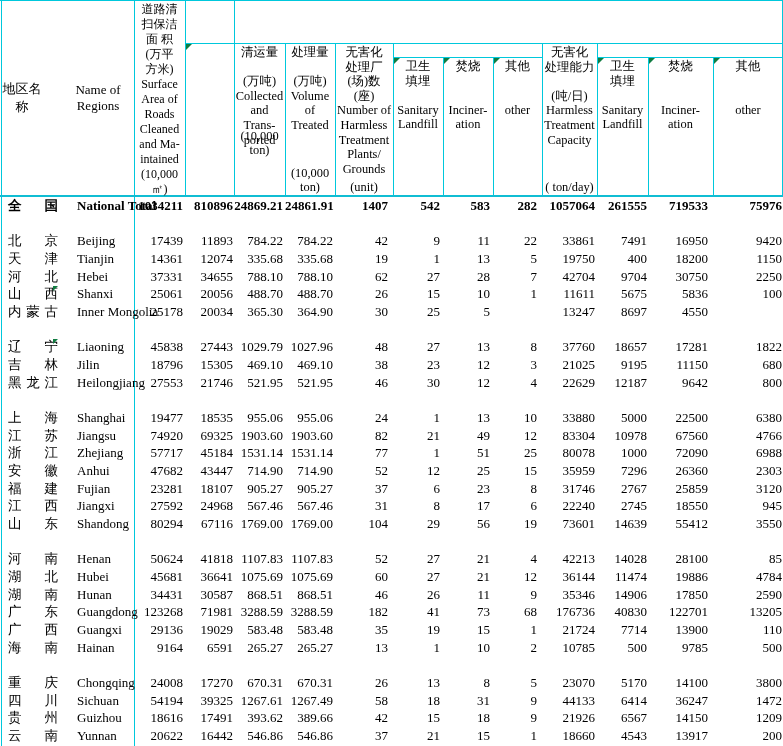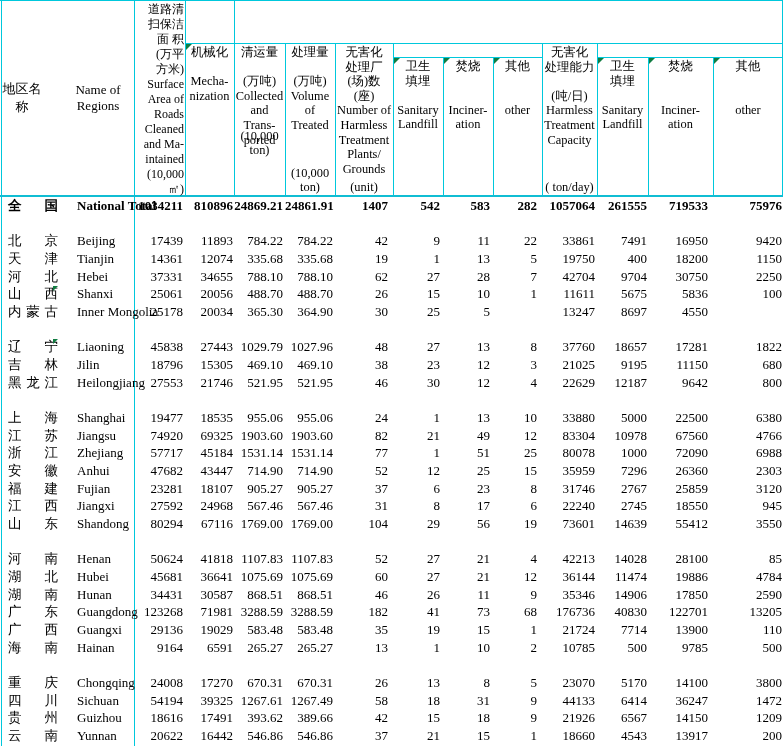--- a/index.html
+++ b/index.html
@@ -20,21 +20,21 @@
   }
   
   #header { position:absolute; left:0; top:0; width:783px; height:195px; z-index:3; }
   .region-cell {
     position:absolute; left:2px; top:0; width:131px; height:195px;
     display:flex; flex-direction:row; align-items:center; justify-content:center;
     gap:21px; font-size:13px; text-align:center;
   }
   .road-cell {
     position:absolute; left:135px; top:0; width:49px; height:195px;
-    overflow:hidden; text-align:right; font-size:12px; line-height:15px; padding-top:2px;
+    overflow:hidden; text-align:center; font-size:12px; line-height:15px; padding-top:2px;
   }
   .waste-band {
     position:absolute; left:234px; top:0; width:549px; height:43px;
     line-height:41px; text-align:center; padding-right:130px; box-sizing:border-box;
     font-size:13.5px;
   }
   .hcell {
     position:absolute; text-align:center; font-size:12.4px; line-height:14.6px;
     padding-top:2px; box-sizing:border-box; overflow:hidden;
   }
@@ -96,26 +96,20 @@
         <div>Surface</div>
         <div>Area of</div>
         <div>Roads</div>
         <div>Cleaned</div>
         <div>and Ma-</div>
         <div>intained</div>
         <div>(10,000</div>
         <div>㎡)</div>
       </div>
 
-  <div class="hcell" style="left: 185px; top: 43px; width: 49px; height: 152px;">
-        <div>机械化</div>
-        <div>&nbsp;</div>
-        <div>Mecha-</div>
-        <div>nization</div>
-      </div>
       <div class="hcell" style="left: 234px; top: 43px; width: 51px; height: 115px;">
         <div>清运量</div>
         <div>&nbsp;</div>
         <div>(万吨)</div>
         <div>Collected</div>
         <div>and</div>
         <div>Trans-</div>
         <div>ported</div>
         <div class="hbottom">
           <div>(10,000</div>

